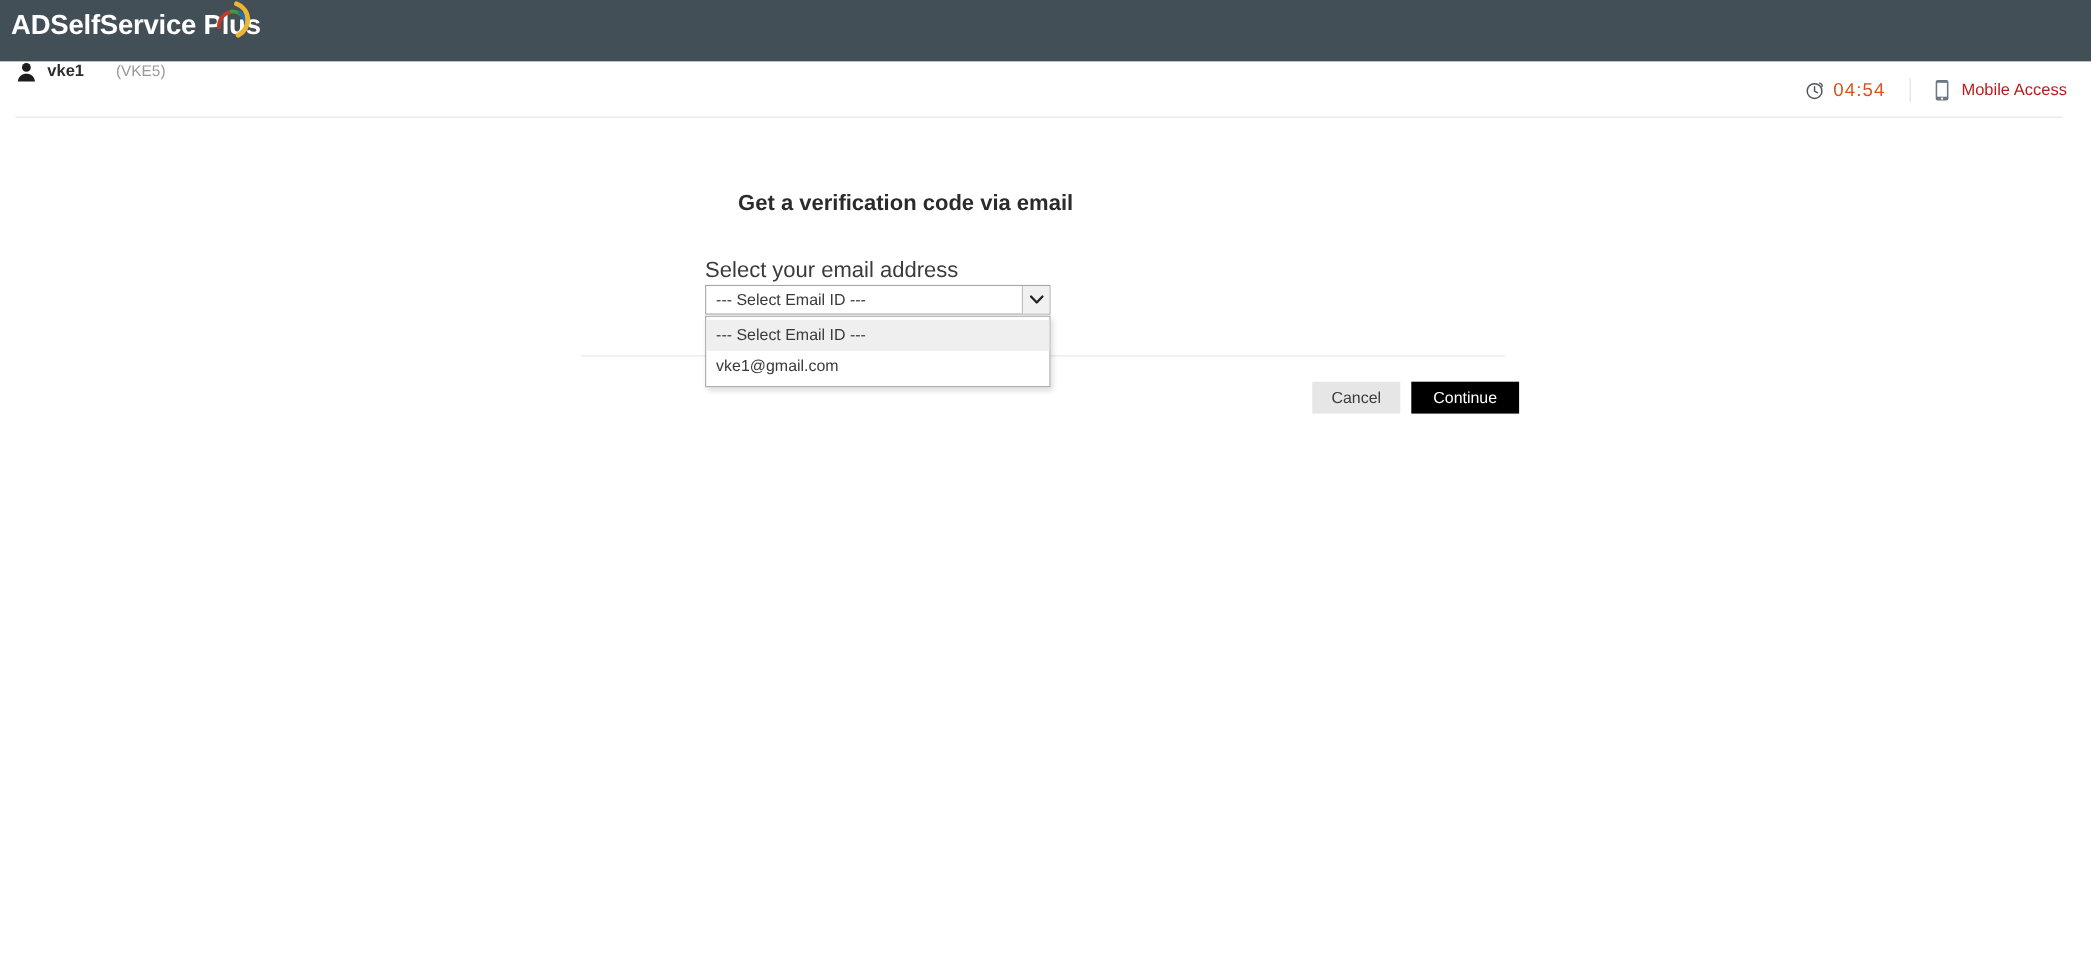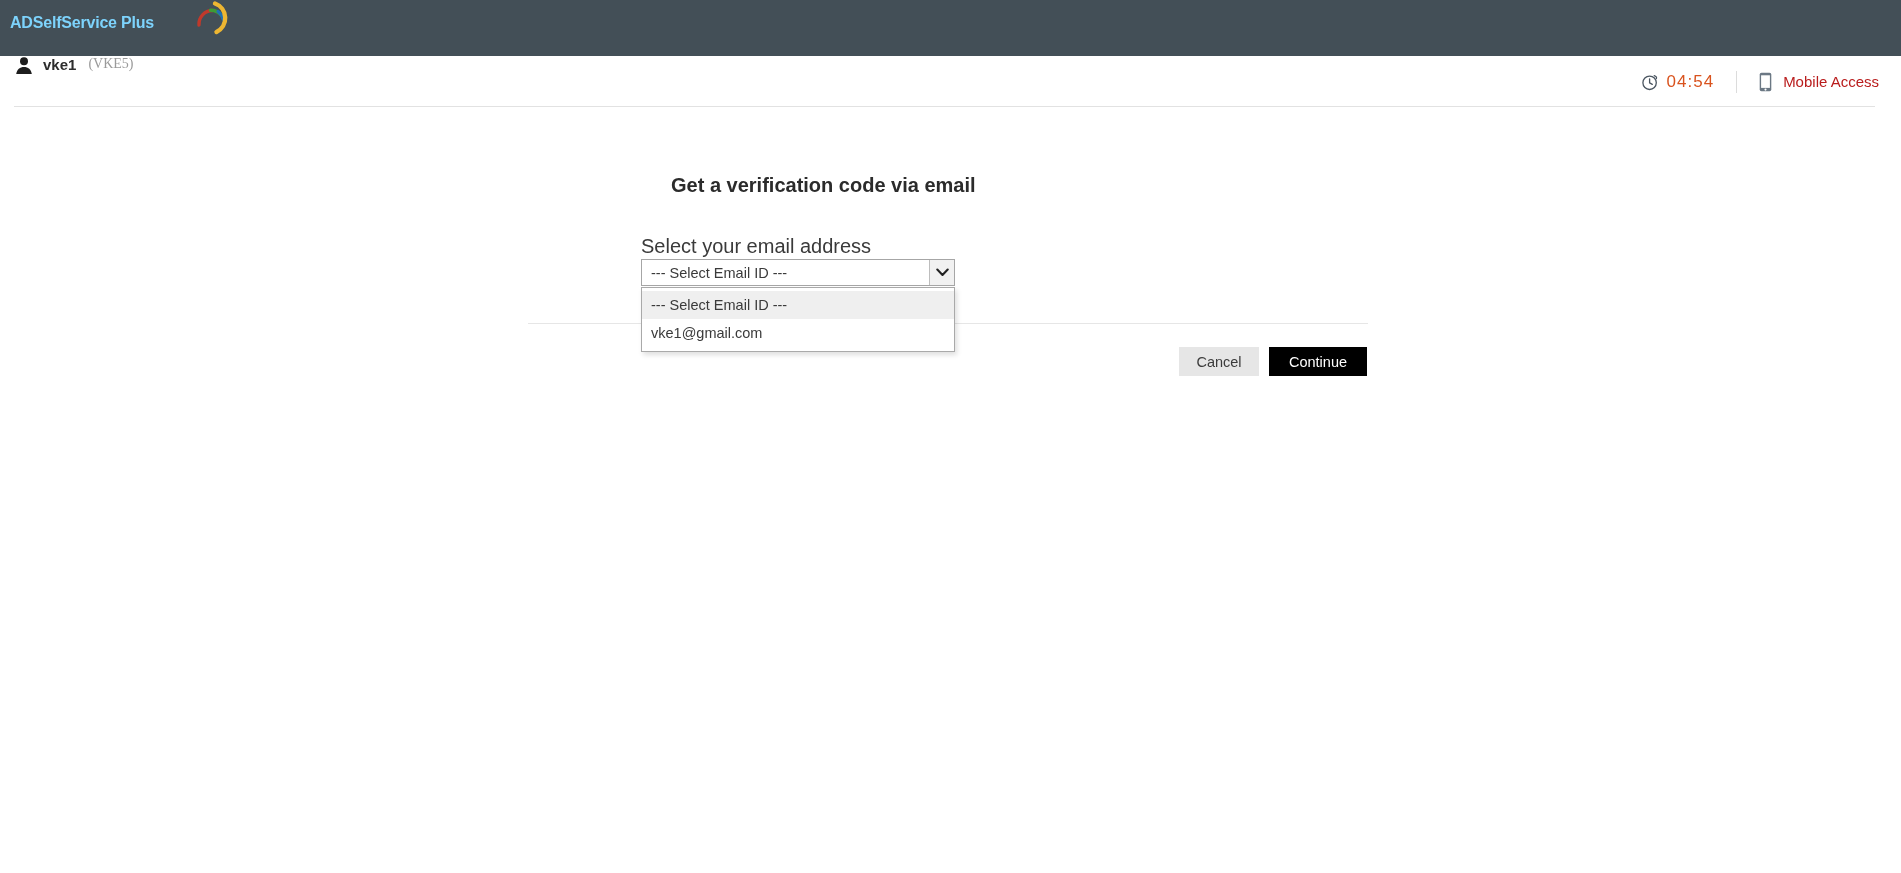--- a/index.html
+++ b/index.html
@@ -15,23 +15,23 @@
   .brandbar {
     position: absolute; left: 0; top: 0;
     width: 1901px; height: 56px;
     background: #434f57;
   }
   .logo-wrap {
     position: absolute; left: 10px; top: 6px;
     display: flex; align-items: flex-end;
   }
   .logo-text {
-    font-size: 16px;
+    font-size: 25px;
     font-weight: bold;
-    color: #7dd3fc;
+    color: #ffffff;
     letter-spacing: -0.2px;
     line-height: 34px;
     white-space: nowrap;
   }
   .logo-swoosh {
     position: absolute;
     left: 196px; top: -1px;
     width: 32px; height: 36px;
   }
 
@@ -49,21 +49,21 @@
   .user-left {
     position: absolute; left: 14px; top: 0;
     height: 51px;
     display: flex; align-items: flex-start; gap: 9px;
   }
   .person-icon { width: 20px; height: 20px; display: block; }
   .user-name {
     font-size: 15px; color: #2d2d2d; font-weight: bold;
   }
   .user-id {
-    font-size: 14px; color: #9a9a9a; margin-left: 3px; font-family: Liberation Serif, serif;
+    font-size: 14px; color: #9a9a9a; margin-left: 20px;
   }
 
   .user-right {
     position: absolute; right: 22px; top: 0;
     height: 51px;
     display: flex; align-items: center;
   }
   .timer-group { display: flex; align-items: center; gap: 8px; }
   .stopwatch-icon { width: 18px; height: 18px; display: block; }
   .timer-text {
@@ -143,20 +143,21 @@
     width: 1901px;
   }
   .btn {
     position: absolute;
     height: 29px;
     border: none;
     font-size: 14.5px;
     font-family: "Liberation Sans", sans-serif;
     cursor: pointer;
     padding: 0;
+    margin-left: 14px;
   }
   .btn-cancel {
     left: 1179px; top: 0;
     width: 80px;
     background: #e6e6e6; color: #3b3b3b;
   }
   .btn-continue {
     left: 1269px; top: 0;
     width: 98px;
     background: #000000; color: #ffffff;

